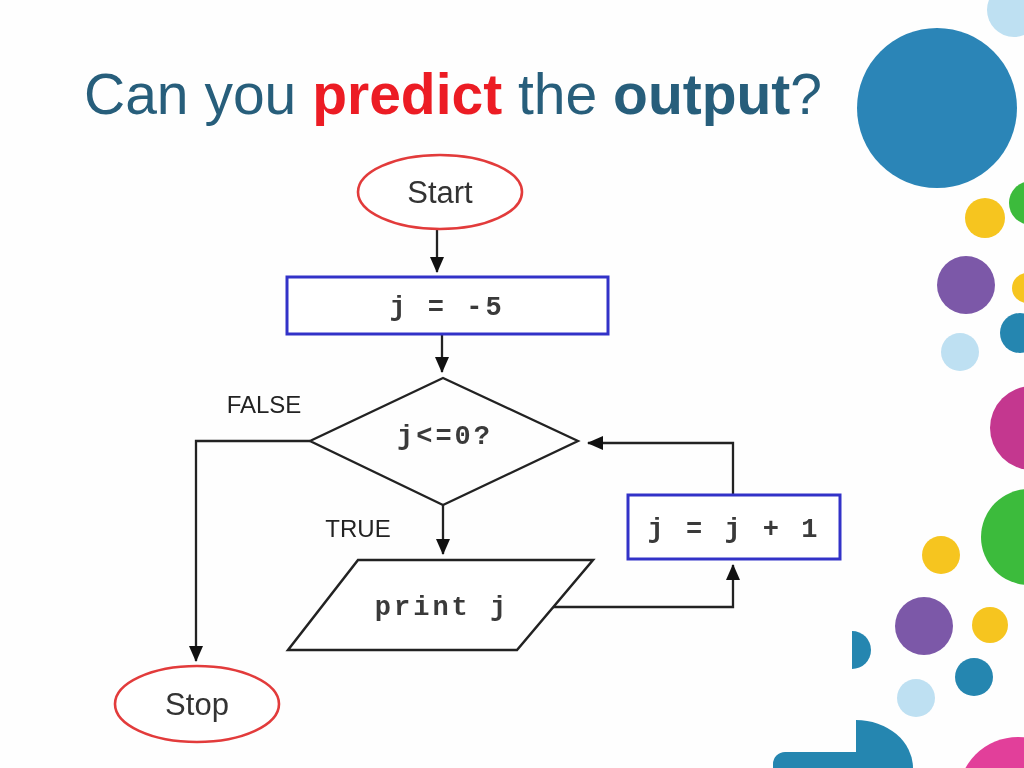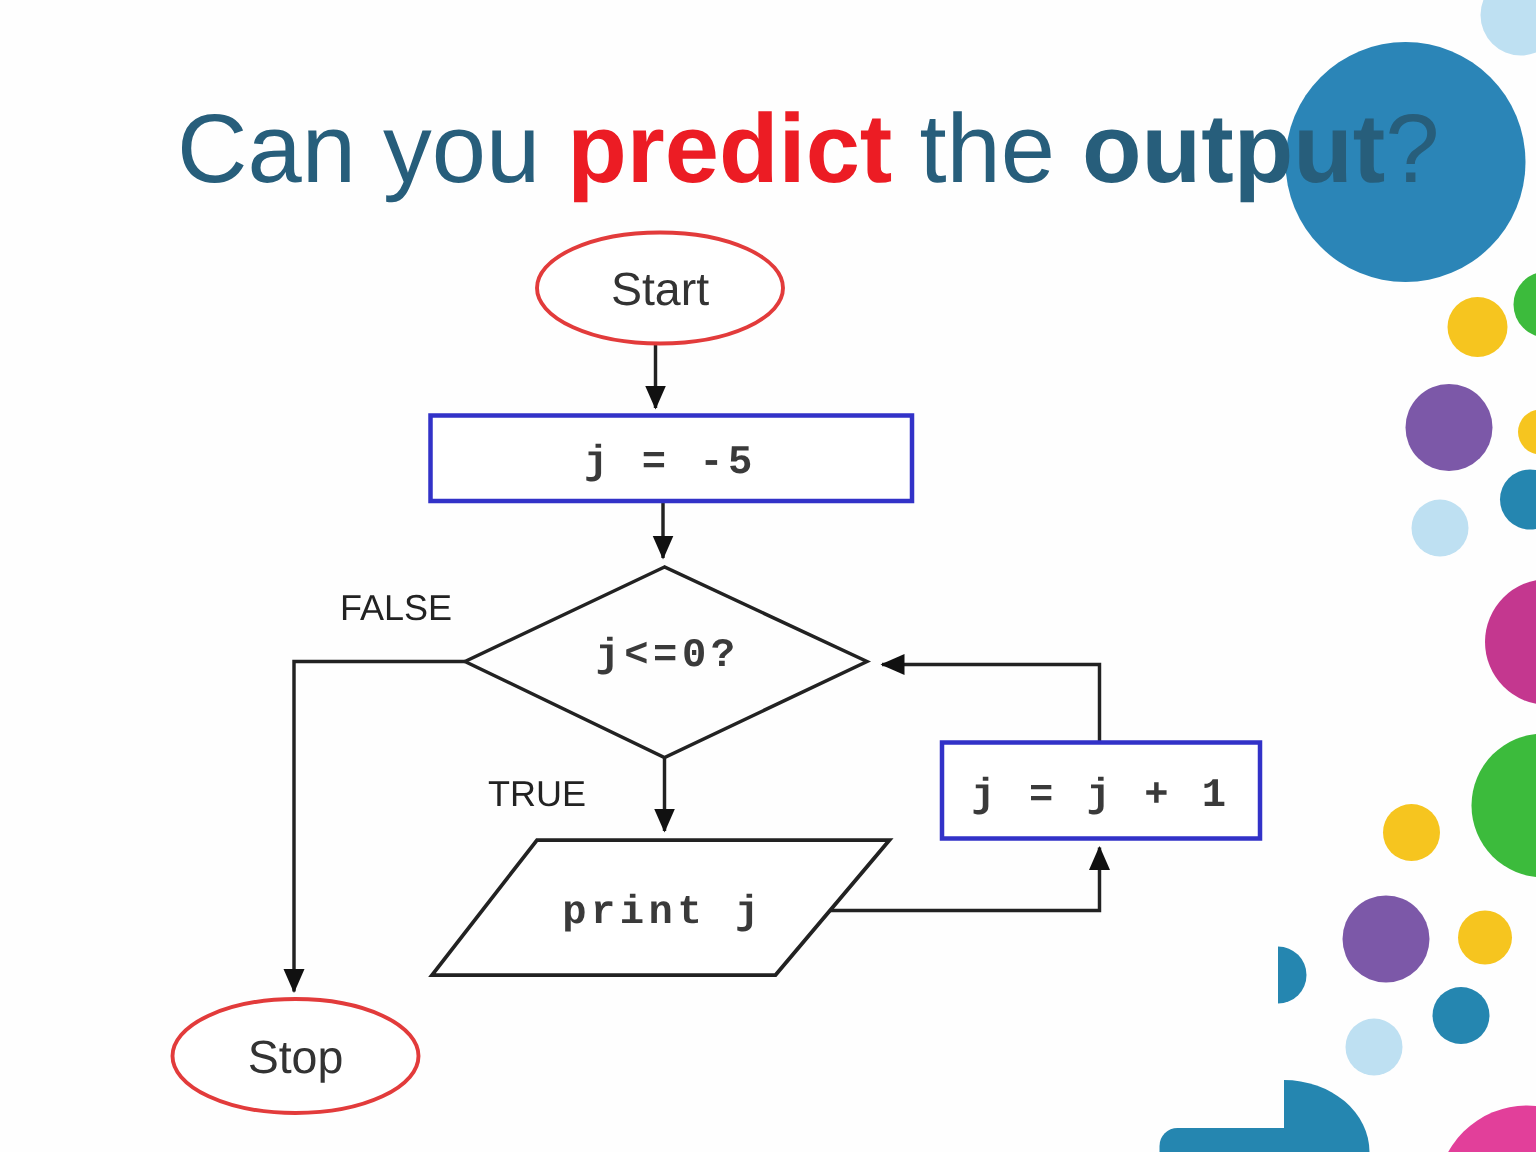--- a/index.html
+++ b/index.html
@@ -3,21 +3,21 @@
 <meta charset="utf-8">
 <style>
   html,body{margin:0;padding:0;background:#fff;}
   .frame{
     position:relative;width:1024px;height:768px;overflow:hidden;
     background:#fefefe;font-family:"Liberation Sans",sans-serif;
   }
   .decor-layer{position:absolute;inset:0;z-index:0;}
   .title{
     position:absolute;left:84px;top:62px;z-index:2;
-    font-size:65px;line-height:1.15;letter-spacing:0px;white-space:nowrap;margin-left:34px;
+    font-size:57px;line-height:1.15;letter-spacing:0px;white-space:nowrap;
   }
   .title span{white-space:pre;}
   .seg-normal-teal{color:#275E7B;font-weight:400;}
   .seg-bold-teal{color:#275E7B;font-weight:700;}
   .seg-bold-red{color:#EC1C24;font-weight:700;}
   svg.flow{position:absolute;left:0;top:0;z-index:1;}
   .node-shape{fill:#ffffff;}
   .oval{stroke:#E23B3B;stroke-width:2.6px;}
   .proc{stroke:#3232C8;stroke-width:3px;}
   .blackline{stroke:#222222;stroke-width:2.3px;fill:none;}

